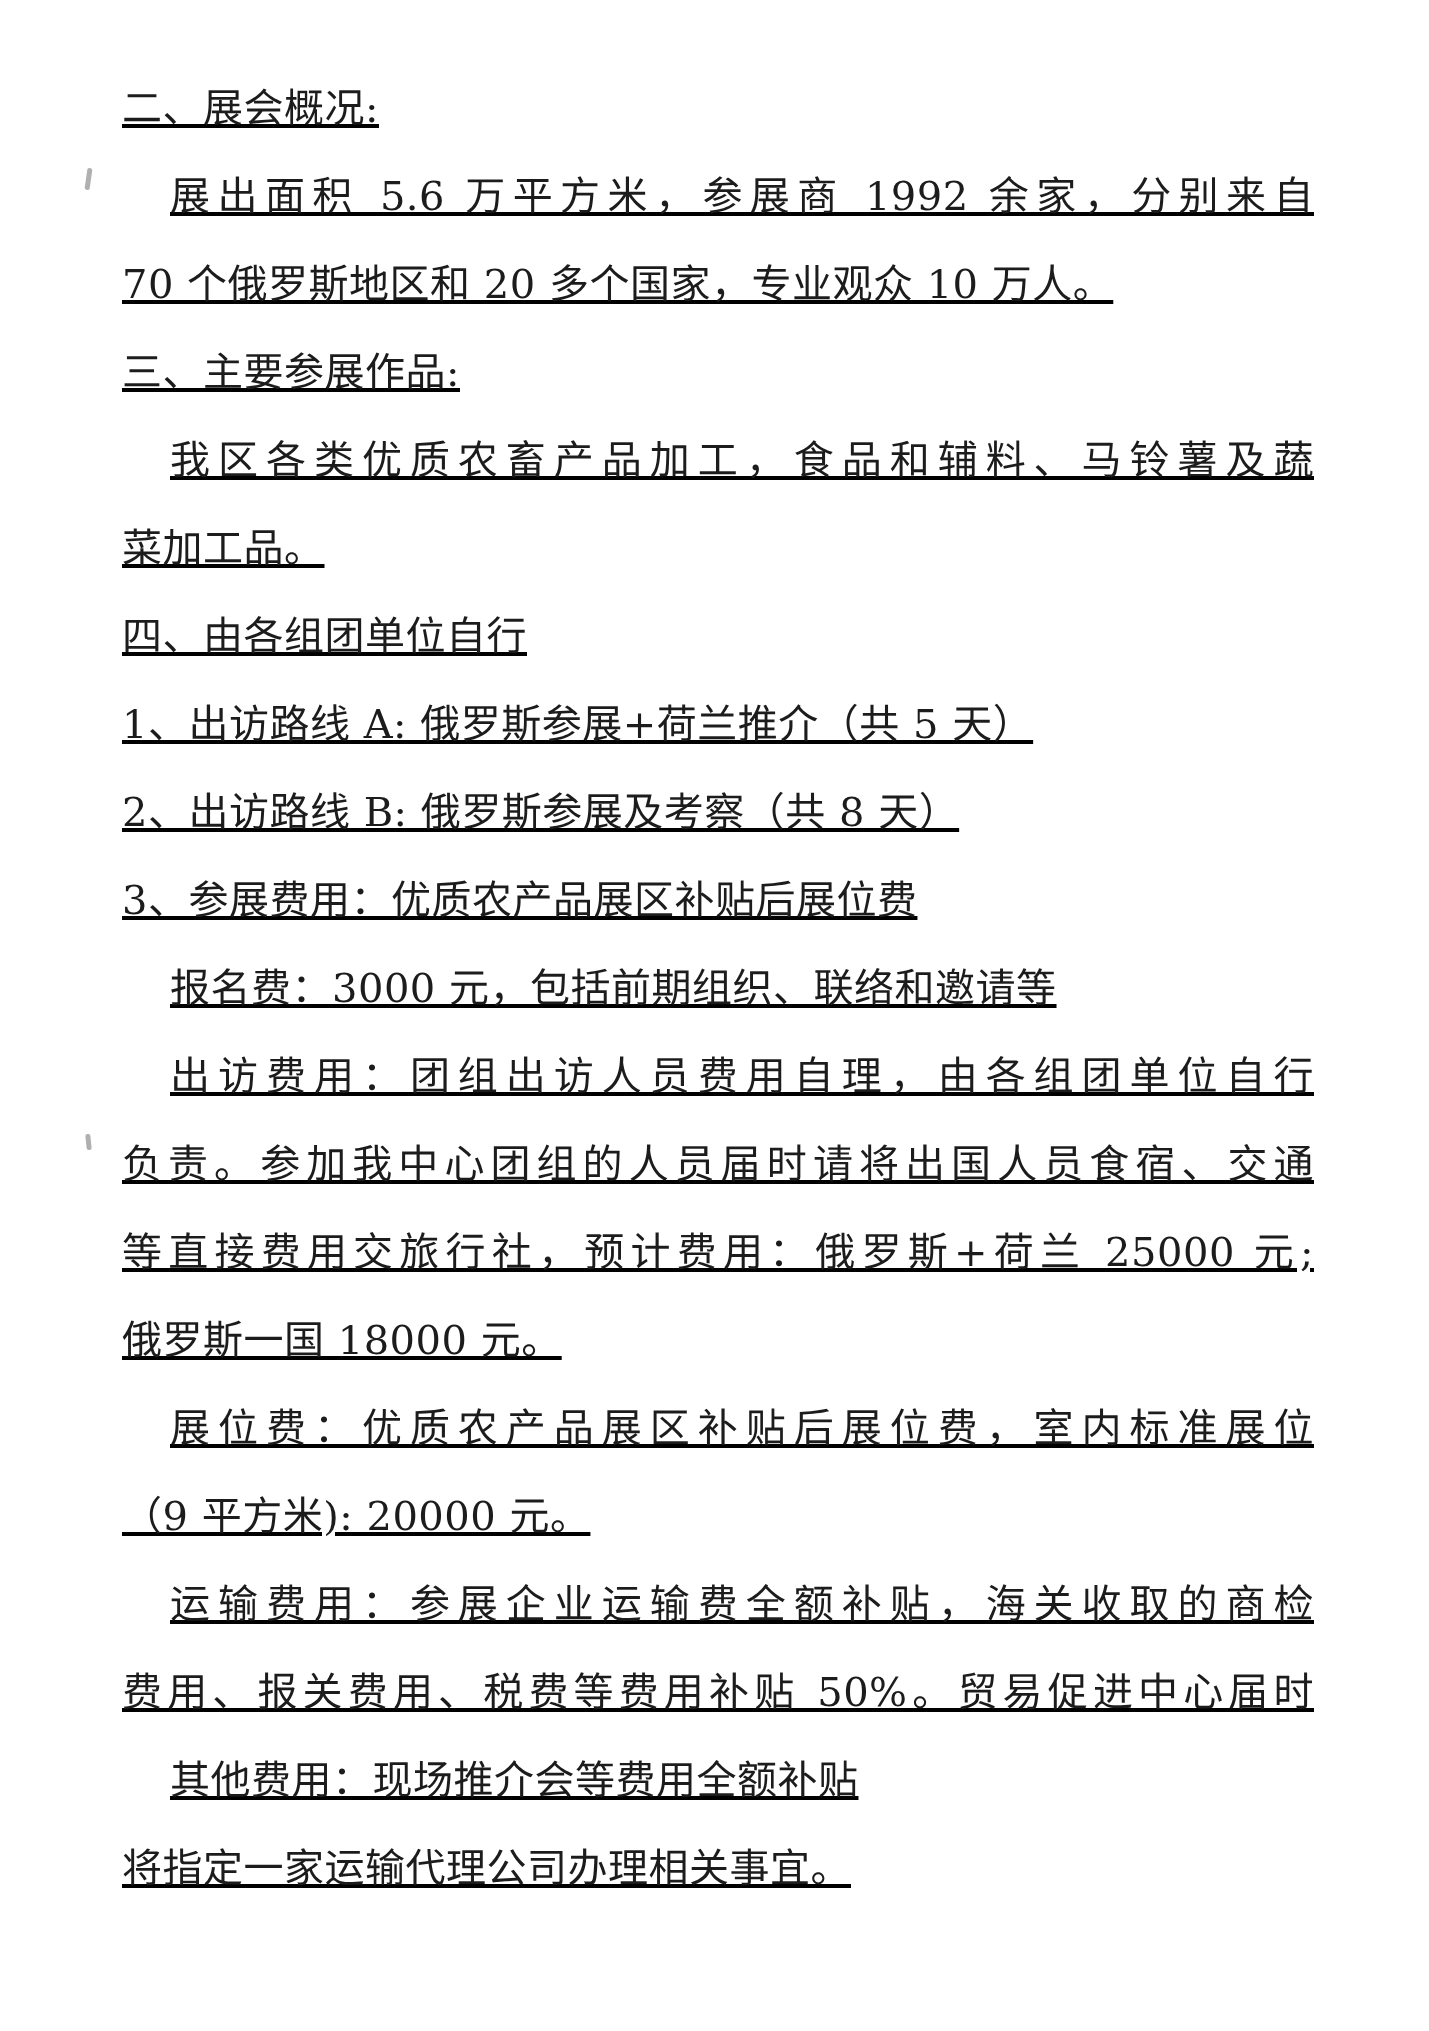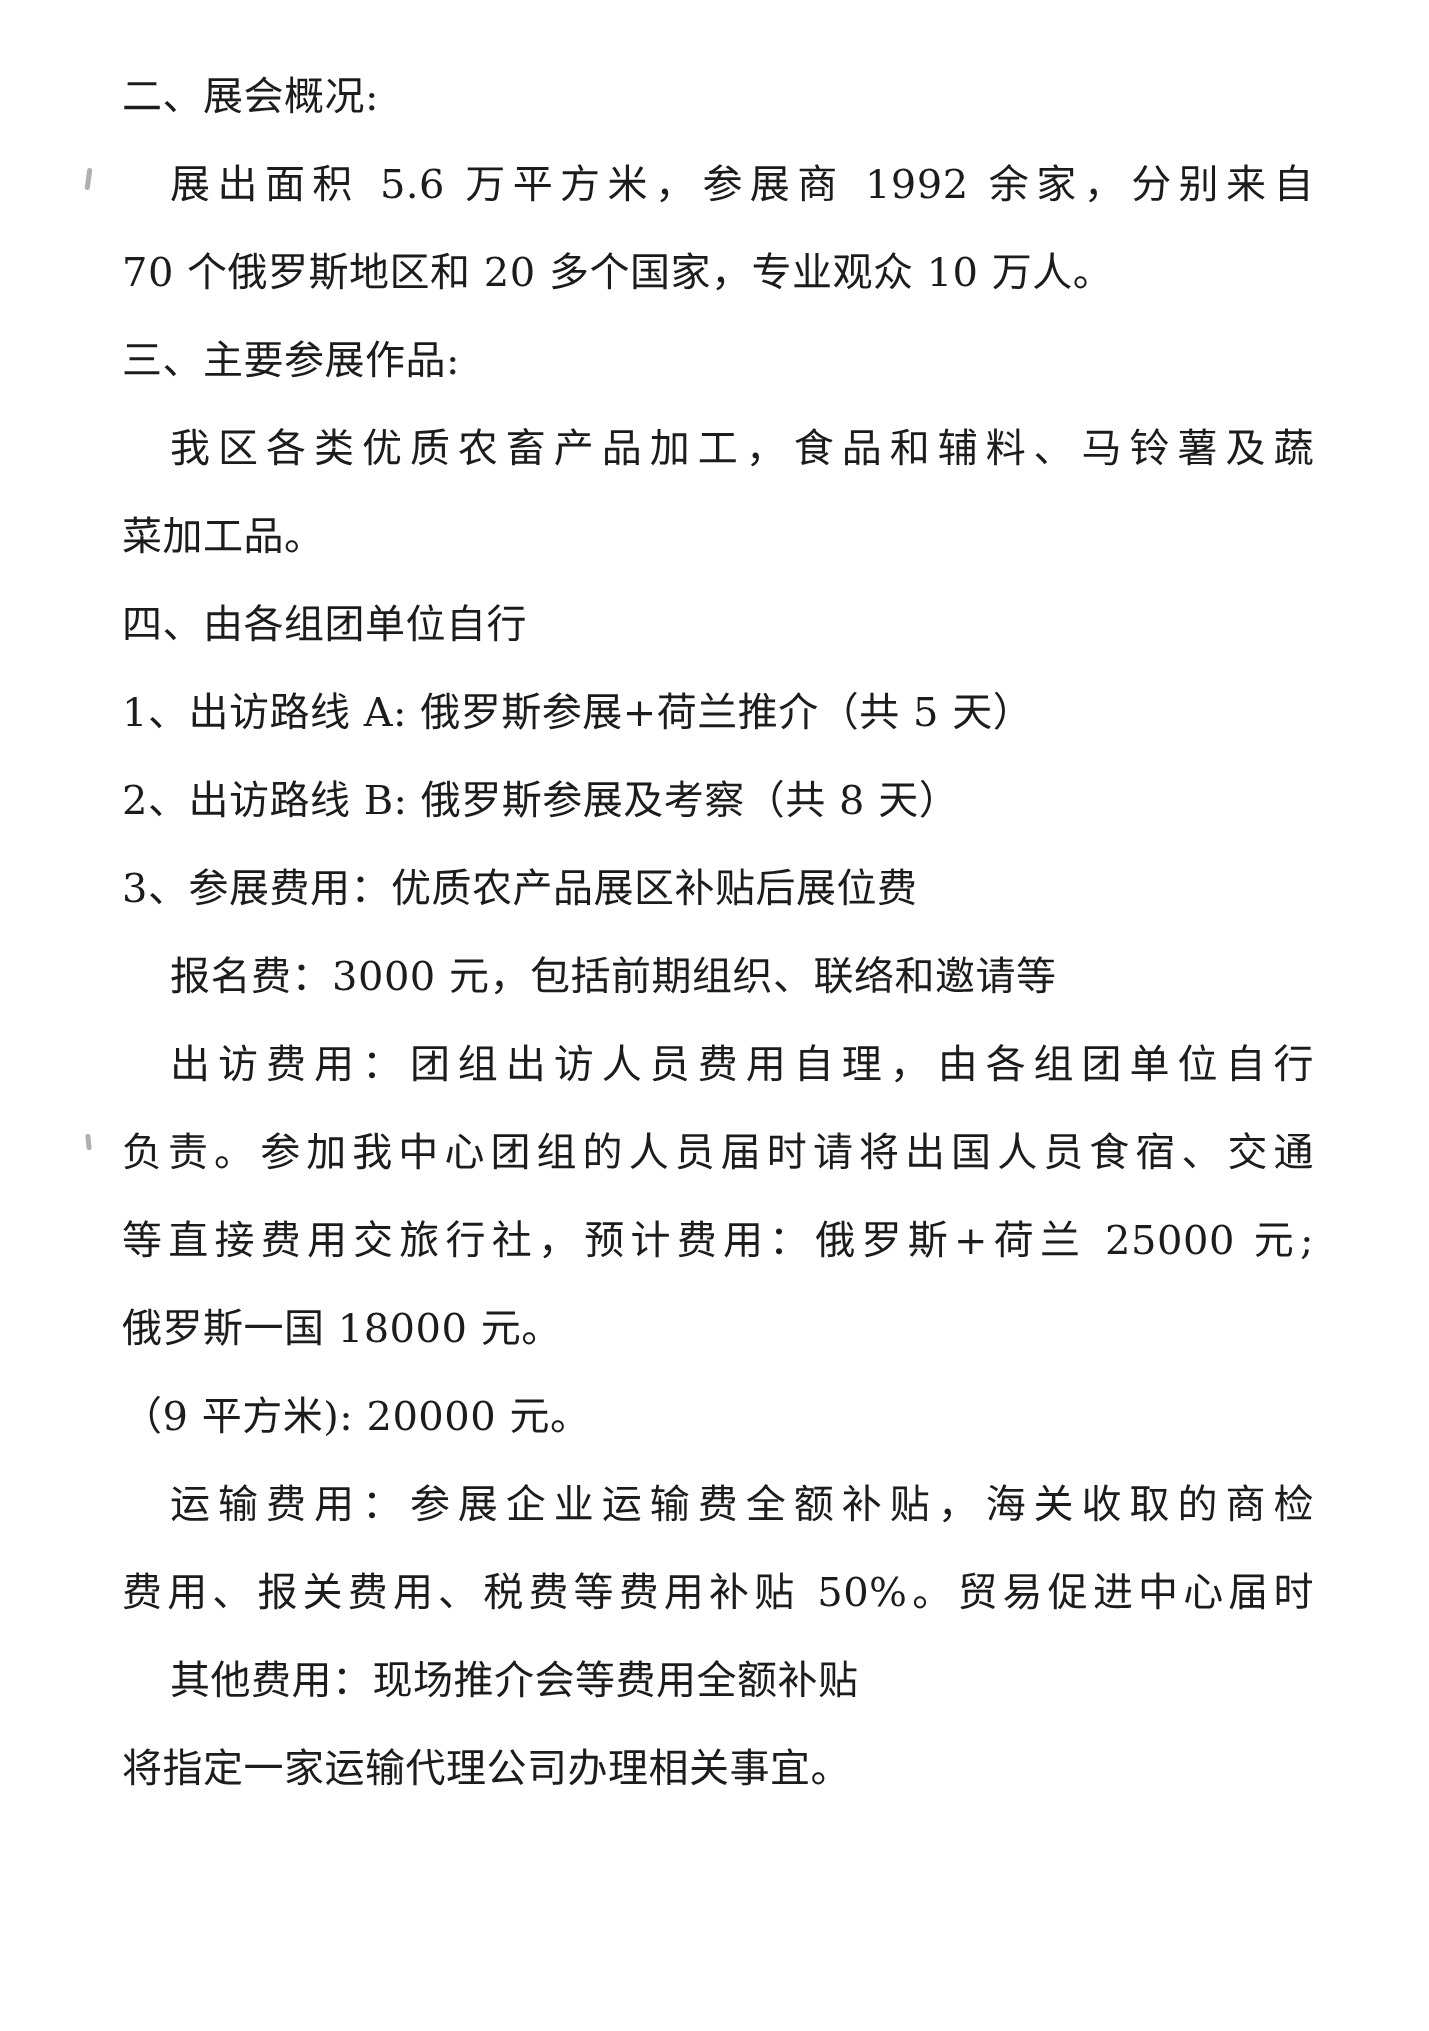--- a/index.html
+++ b/index.html
@@ -10,22 +10,23 @@
   .page {
     position: relative;
     width: 1429px;
     height: 2031px;
     background: var(--page-bg, #ffffff);
     overflow: hidden;
   }
   .content {
     position: absolute;
     left: 122px;
-    top: 52px;
+    top: 64px;
     width: 1192px;
+    text-decoration: underline;
   }
   .line {
     font-size: 40px;
     line-height: 88px;
     height: 88px;
     color: var(--text-color, #1c1c1c);
     letter-spacing: 0.5px;
     overflow: hidden;
   }
   .line.indent { text-indent: 48px; }
@@ -67,20 +68,21 @@
     <section>
       <div class="line">四、由各组团单位自行</div>
       <div class="line">1、出访路线 A: 俄罗斯参展+荷兰推介（共 5 天）</div>
       <div class="line">2、出访路线 B: 俄罗斯参展及考察（共 8 天）</div>
       <div class="line">3、参展费用：优质农产品展区补贴后展位费</div>
       <div class="line indent">报名费：3000 元，包括前期组织、联络和邀请等</div>
       <div class="line indent justify">出访费用：团组出访人员费用自理，由各组团单位自行</div>
       <div class="line justify">负责。参加我中心团组的人员届时请将出国人员食宿、交通</div>
       <div class="line justify">等直接费用交旅行社，预计费用：俄罗斯+荷兰 25000 元;</div>
       <div class="line">俄罗斯一国 18000 元。</div>
+      <div class="line indent justify">展位费：优质农产品展区补贴后展位费，室内标准展位</div>
       <div class="line">（9 平方米): 20000 元。</div>
       <div class="line indent justify">运输费用：参展企业运输费全额补贴，海关收取的商检</div>
       <div class="line justify">费用、报关费用、税费等费用补贴 50%。贸易促进中心届时</div>
       <div class="line indent">其他费用：现场推介会等费用全额补贴</div>
       <div class="line">将指定一家运输代理公司办理相关事宜。</div>
     </section>
 
   </div>
 </div>
 

